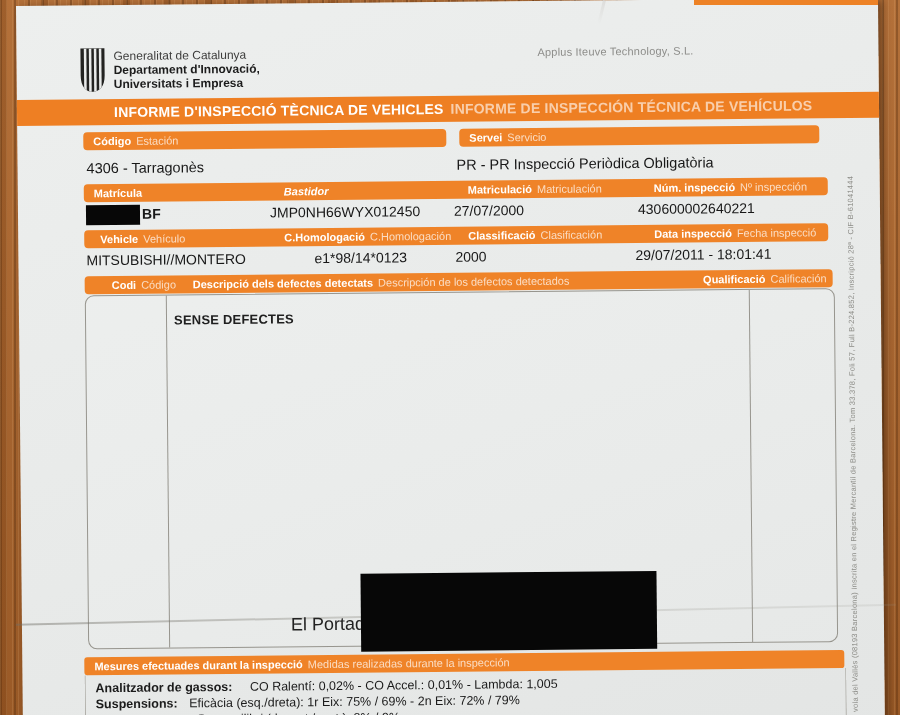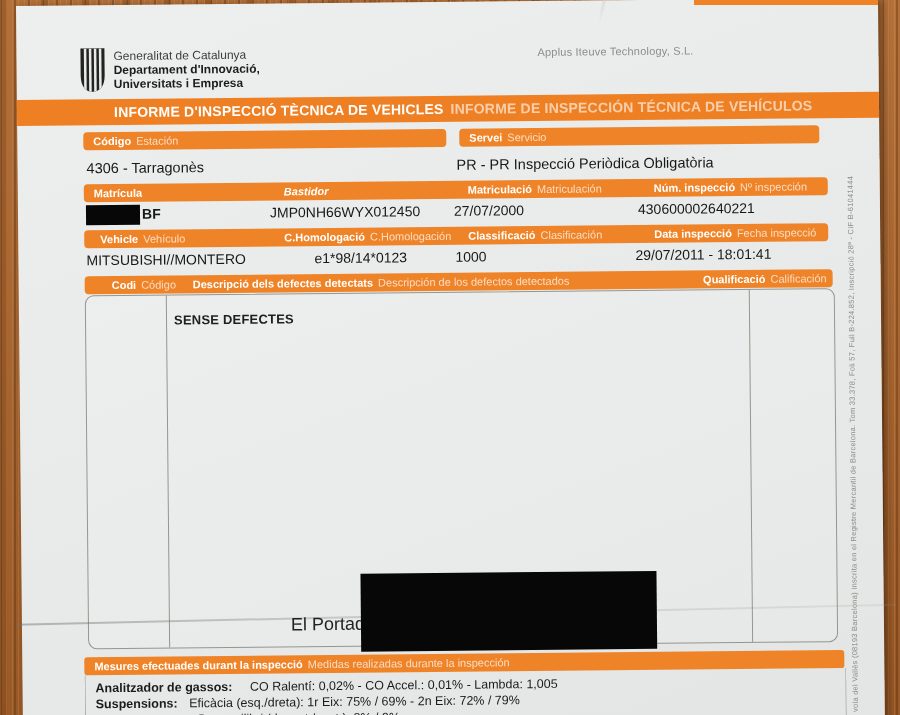--- a/index.html
+++ b/index.html
@@ -145,21 +145,21 @@
       </span>
       <span class="lab" style="left:384px;">
         <span class="ca">Classificació</span><span class="es">Clasificación</span>
       </span>
       <span class="lab" style="left:570px;">
         <span class="ca">Data inspecció</span><span class="es">Fecha inspecció</span>
       </span>
     </div>
     <div class="val" style="left:68px;top:247px;">MITSUBISHI//MONTERO</div>
     <div class="val" style="left:252px;top:247px;margin-left:44px;">e1*98/14*0123</div>
-    <div class="val" style="left:437px;top:247px;">1000</div>
+    <div class="val" style="left:437px;top:247px;">2000</div>
     <div class="val" style="left:617px;top:247px;">29/07/2011 - 18:01:41</div>
 
     <div class="bar" style="left:66px;top:271px;width:748px;">
       <span class="lab" style="left:27px;">
         <span class="ca">Codi</span><span class="es">Código</span>
       </span>
       <span class="lab" style="left:108px;">
         <span class="ca">Descripció dels defectes detectats</span><span class="es">Descripción de los defectos detectados</span>
       </span>
       <span class="lab" style="right:6px;">

